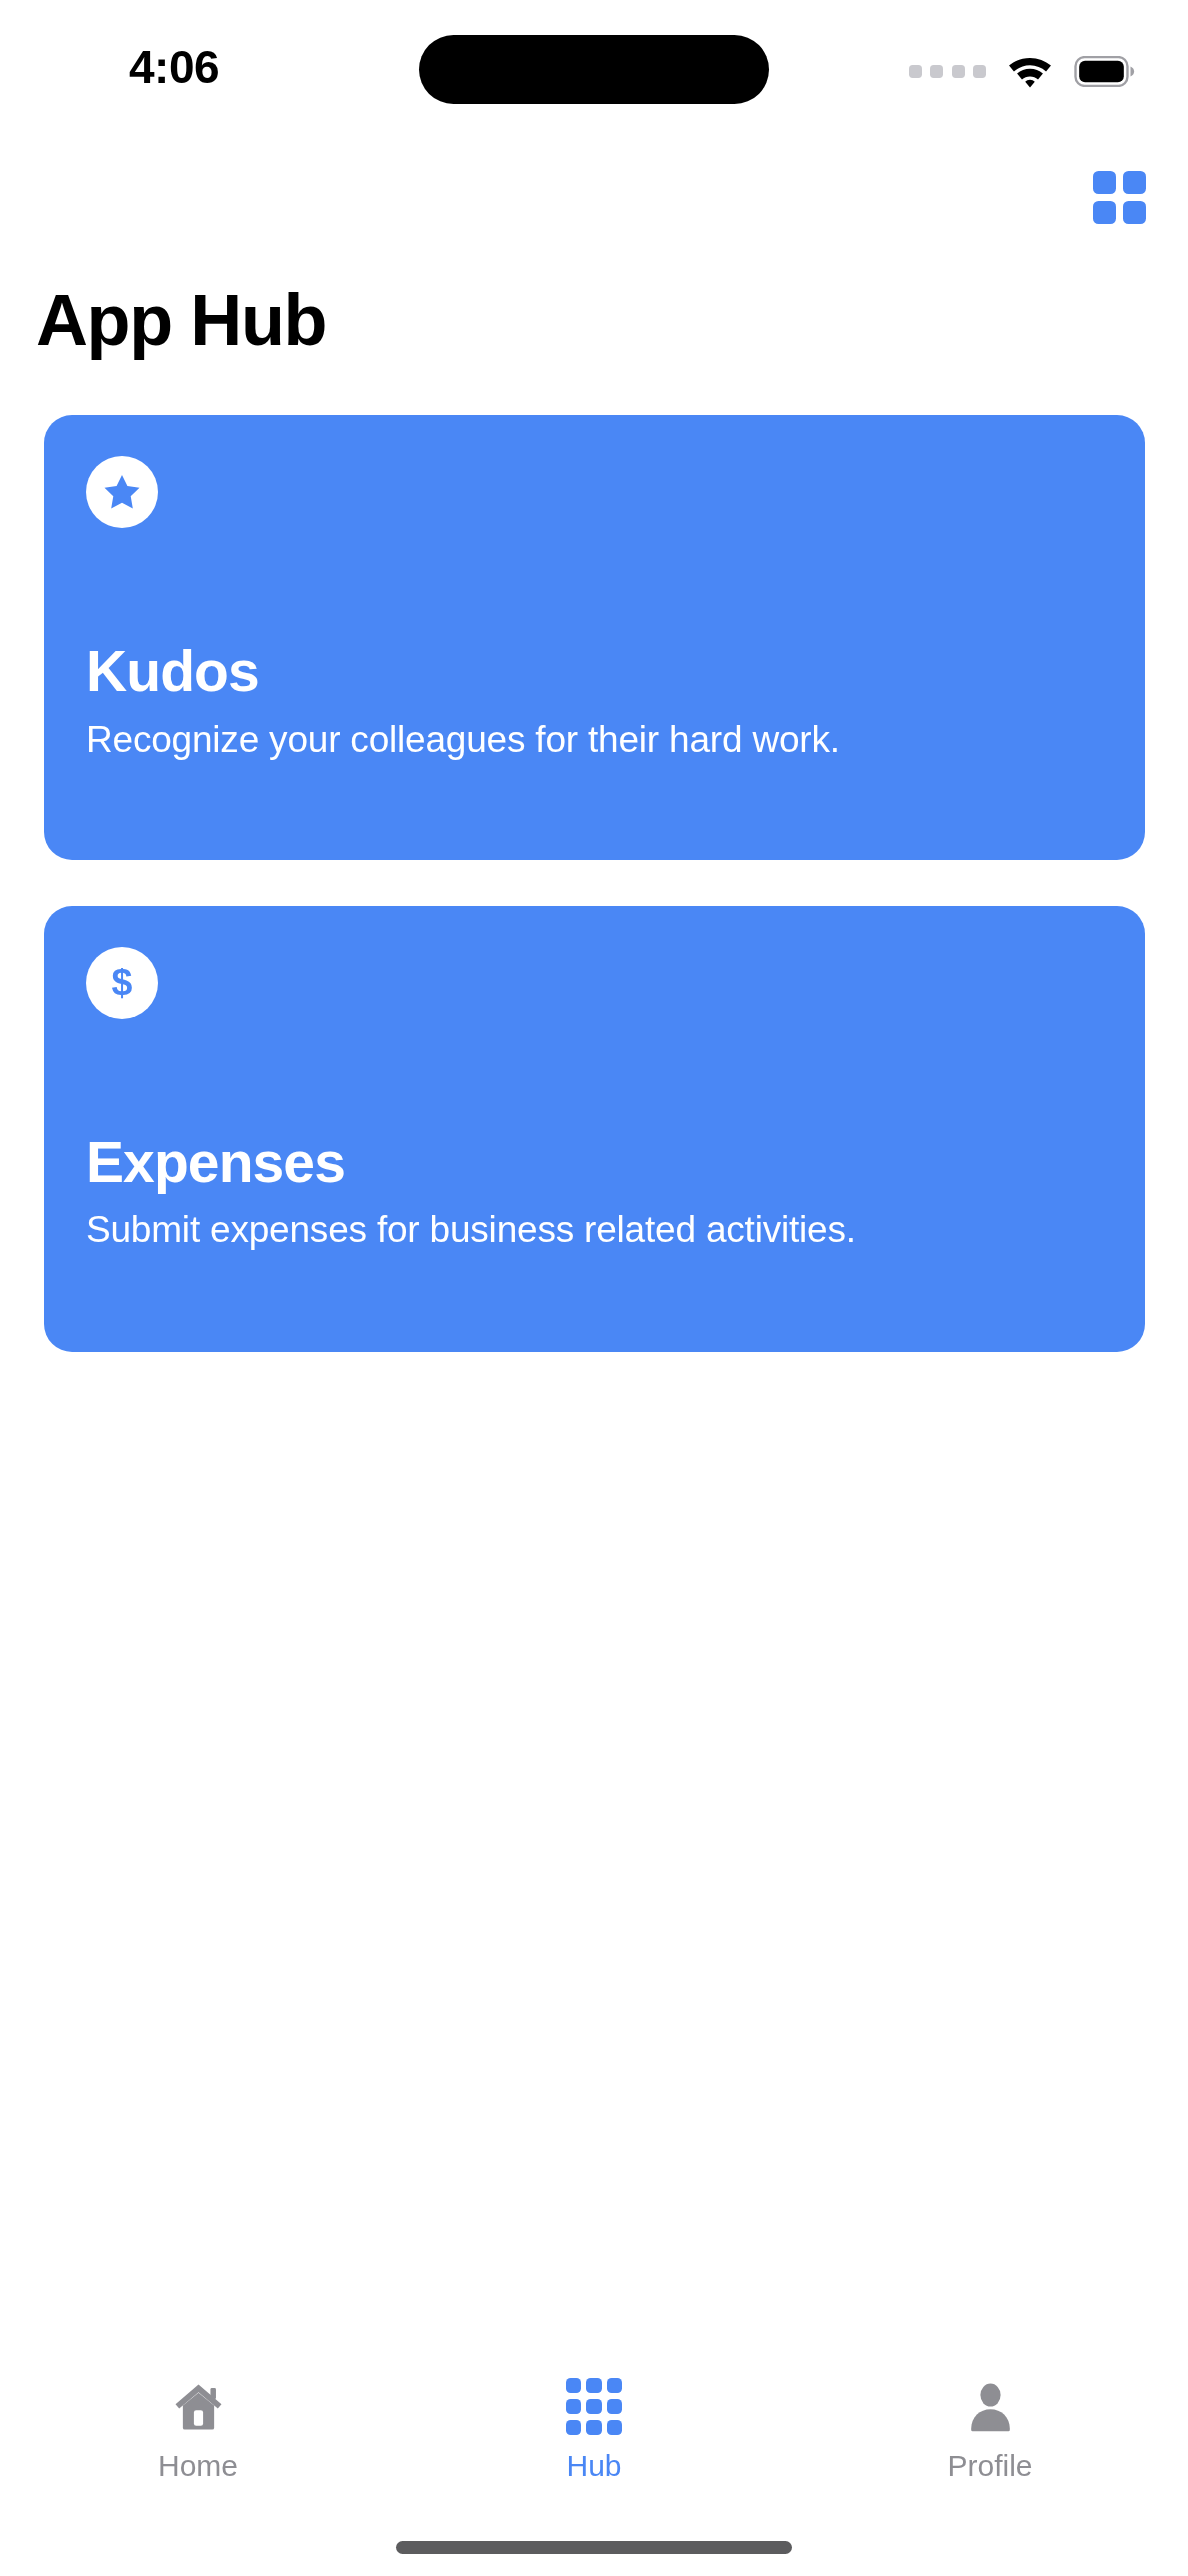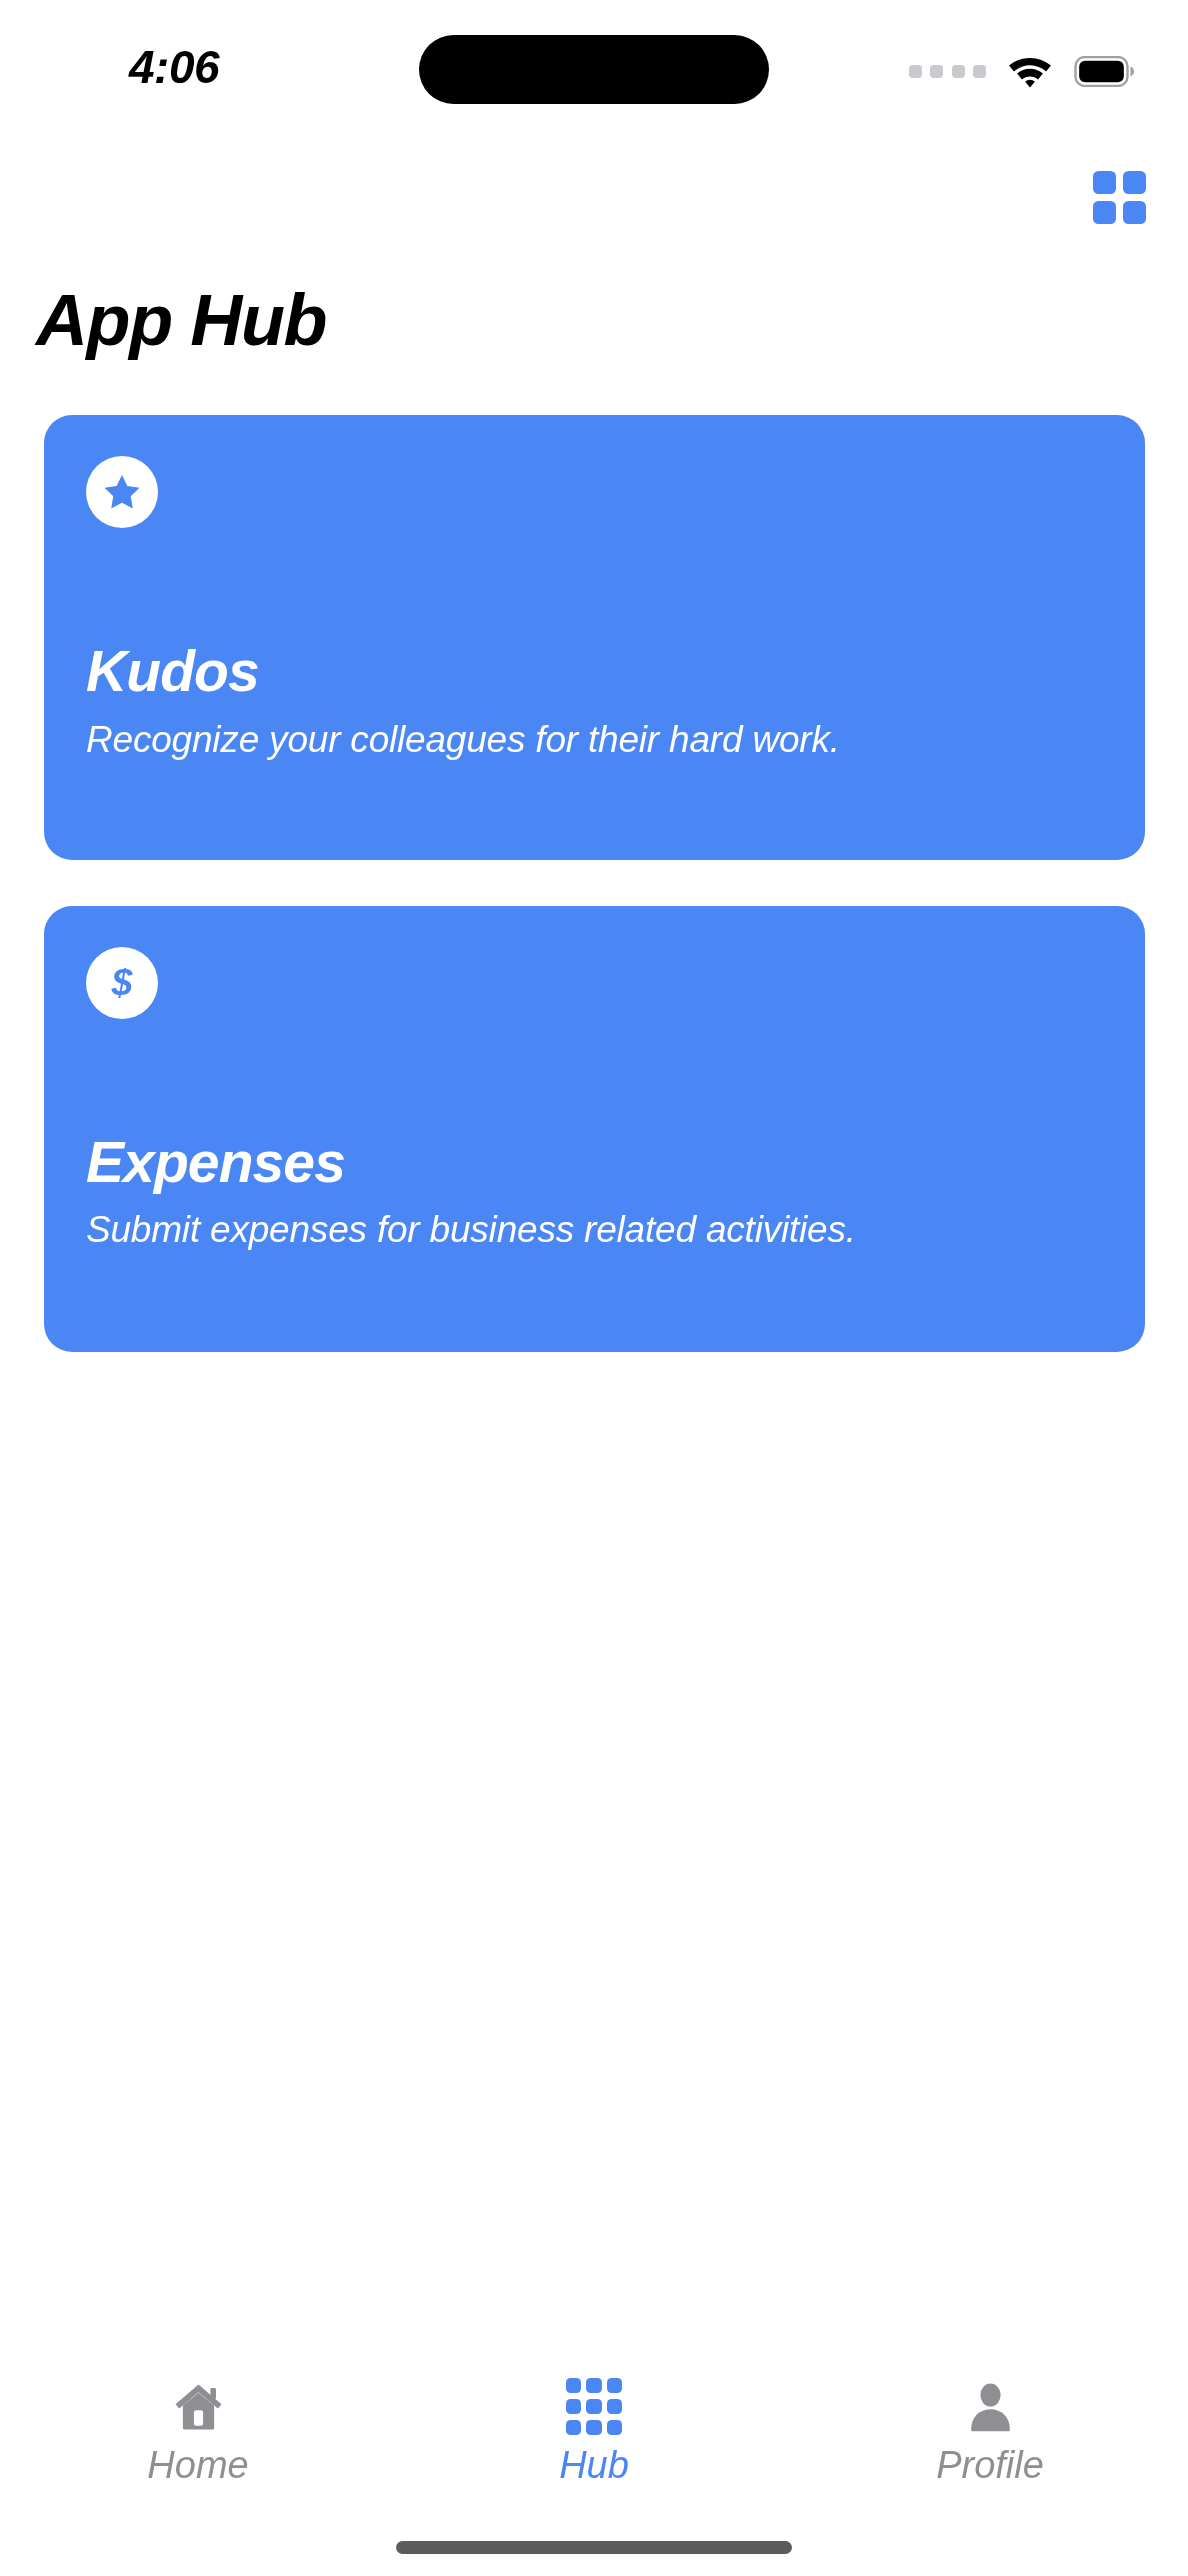--- a/index.html
+++ b/index.html
@@ -3,21 +3,21 @@
 <meta charset="utf-8">
 <style>
   * { margin:0; padding:0; box-sizing:border-box; }
   html, body {
     width:1188px; height:2576px;
     background:#FFFFFF;
     font-family:"Liberation Sans", sans-serif;
     -webkit-font-smoothing:antialiased;
     overflow:hidden;
   }
-  .phone { position:relative; width:1188px; height:2576px; background:#FFFFFF;font-style:italic; }
+  .phone { position:relative; width:1188px; height:2576px; background:#FFFFFF; }
 
   
   .status-bar {
     position:absolute; top:0; left:0; width:1188px; height:129px;
   }
   .status-time {
     position:absolute; left:129px; top:44px;
     font-size:46px; font-weight:700; color:#000000;
     letter-spacing:-0.5px; line-height:46px;
   }
@@ -92,21 +92,21 @@
     position:absolute; left:0; bottom:0; width:1188px; height:244px;
     background:#FFFFFF;
     display:flex; align-items:flex-start; justify-content:space-around;
     padding-top:44px;
   }
   .tab-item {
     width:166px; display:flex; flex-direction:column;
     align-items:center; gap:13px; cursor:pointer;
   }
   .tab-icon { height:61px; display:flex; align-items:center; justify-content:center; }
-  .tab-label { font-size:38px; font-weight:400; line-height:31px; color:#8E8E93; }
+  .tab-label { font-size:30px; font-weight:400; line-height:31px; color:#8E8E93; }
   .tab-item.active .tab-label { color:#4A87F5; }
   .hub-grid {
     display:grid; grid-template-columns:repeat(3,1fr); grid-template-rows:repeat(3,1fr);
     gap:5.5px; width:57px; height:57px;
   }
   .hub-grid i { display:block; background:#4A87F5; border-radius:4.6px; }
   .home-indicator {
     position:absolute; left:50%; transform:translateX(-50%);
     bottom:22px; width:396px; height:13px;
     background:#5C5C5E; border-radius:7.4px;

